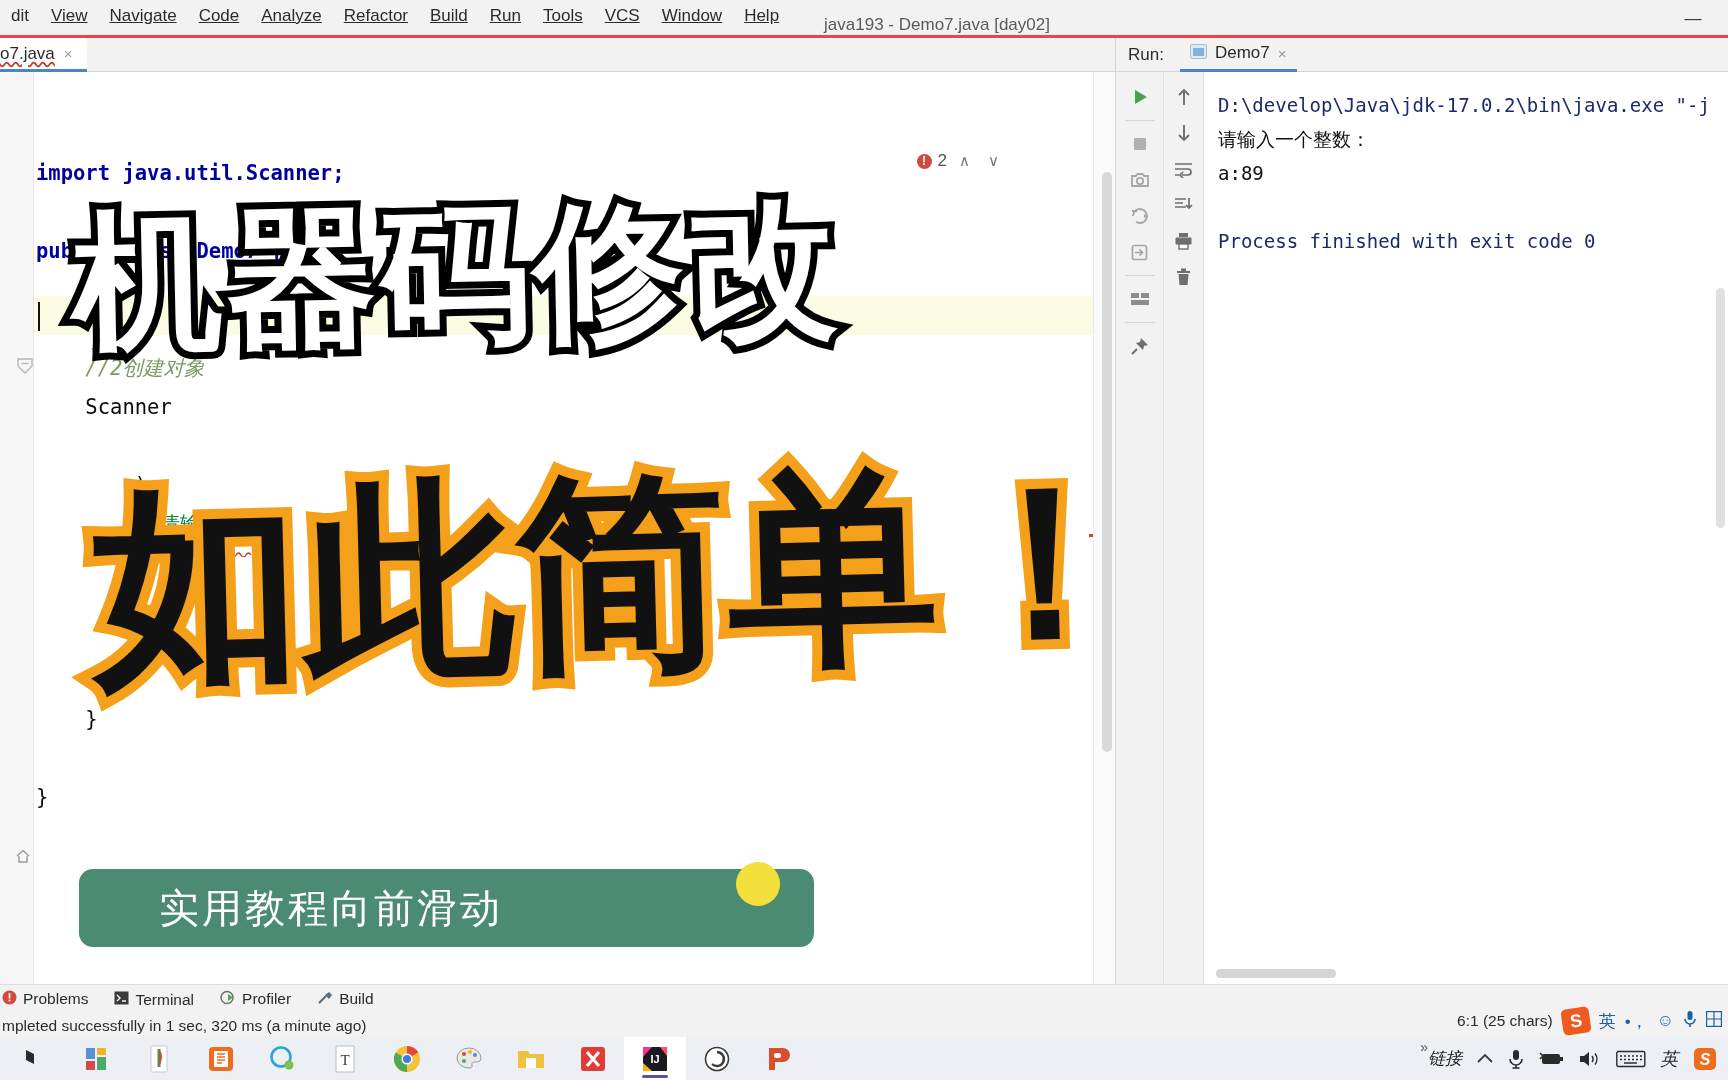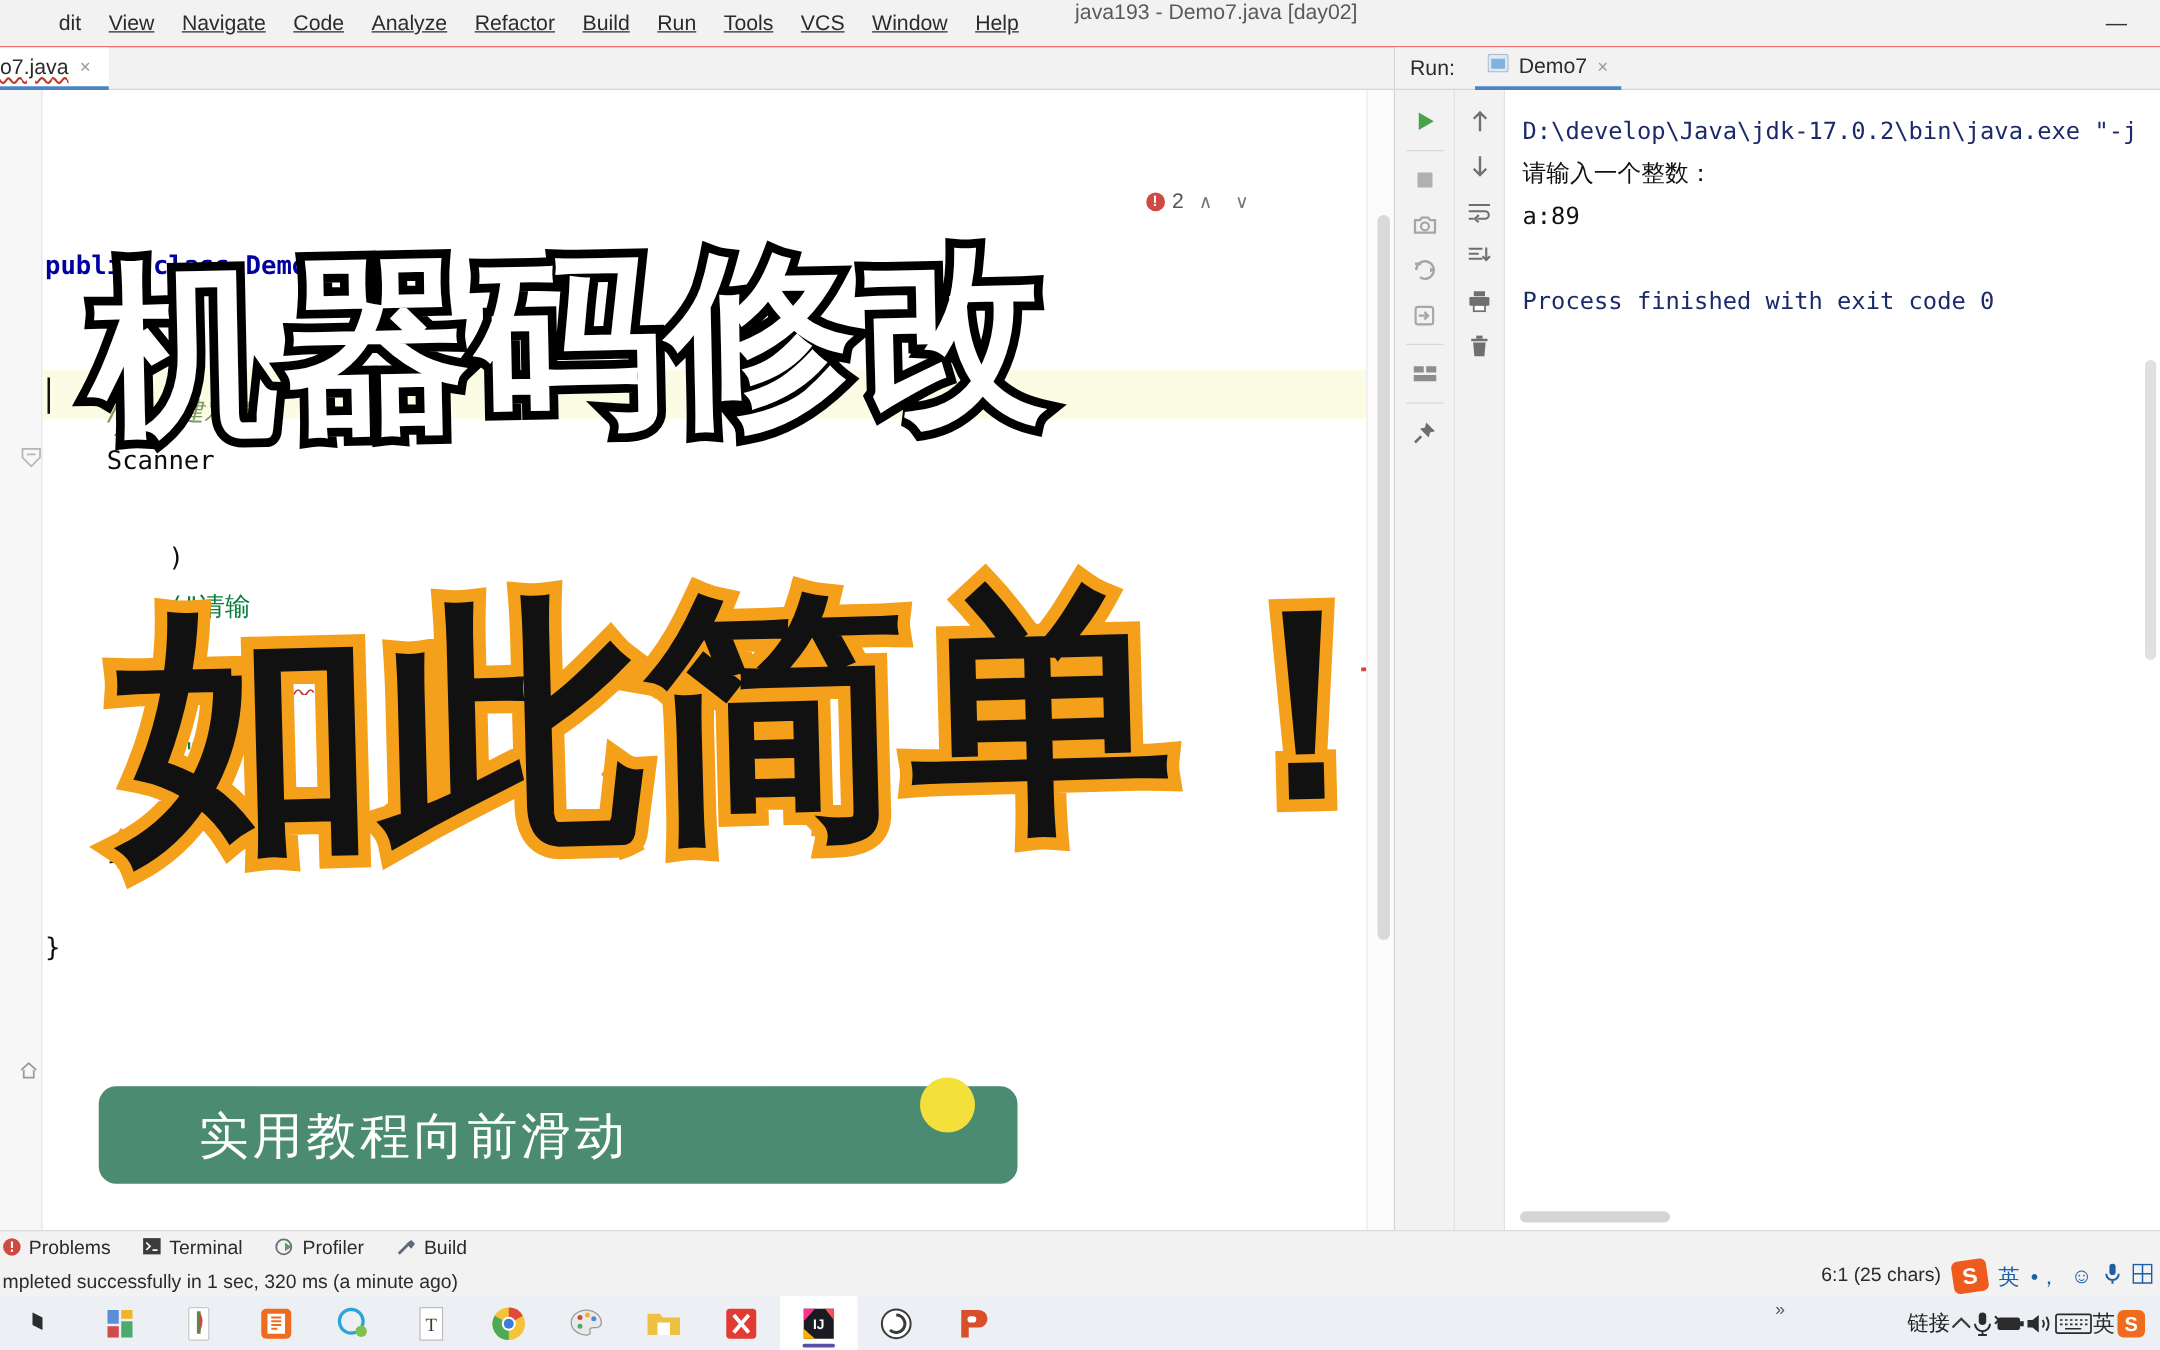--- a/index.html
+++ b/index.html
@@ -7,22 +7,22 @@
   body {
     font-family: "Liberation Sans", sans-serif;
     background:#f2f2f2;
     position:relative;
     -webkit-font-smoothing: antialiased;
   }
 
   
   #menubar{
     position:absolute; left:0; top:0; width:1728px; height:38px;
-    background:#f2f2f2; border-bottom:1px solid #ef4444;
-    display:flex; align-items:flex-start;padding-left:36px;
+    background:#f2f2f2; border-bottom:3px solid #ef4444;
+    display:flex; align-items:flex-end;
   }
   .menu-item{
     font-size:17px; color:#2b2b2b; padding:0 11px; line-height:38px;
     white-space:nowrap; cursor:default;
   }
   .menu-item .mn{ text-decoration:underline;margin-top:25px; }
   #win-title{
     font-size:17px; color:#5a5a5a; margin-left:34px; white-space:nowrap;
   }
   #win-min{
@@ -230,21 +230,21 @@
     width:62px; height:43px; display:flex; align-items:center;
     justify-content:center; position:relative;
   }
   .tbicon.active{ background:#ffffff; }
   .tbicon .ul{
     position:absolute; bottom:2px; left:18px; width:26px; height:3px;
     background:#5b4ea8; border-radius:2px;
   }
   #tb-right{
     position:absolute; right:0; top:0; height:43px;
-    display:flex; align-items:center; padding-right:10px;
+    display:flex; align-items:center; gap:14px; padding-right:10px;font-style:italic;
   }
   #tb-link{ font-size:17px; color:#222; }
   #tb-chev{ position:absolute; right:300px; top:2px; font-size:14px; color:#555; }
   .trayicon{ color:#333; display:flex; align-items:center; }
 </style>
 </head>
 <body>
 
 <div id="menubar">
   <div class="menu-item"><span>dit</span></div>
@@ -284,20 +284,21 @@
         <path d="M3 9 L9 3.5 L15 9 M5 9 v6 h8 v-6" fill="none" stroke="#9a9a9a" stroke-width="1.4"></path>
       </svg>
     </div>
   </div>
 
   <div id="caret-line"></div>
 
   <div id="code">
     <div class="cl"></div>
     <div class="cl"></div>
+    <div class="cl kw">import java.util.Scanner;</div>
     <div class="cl"></div>
     <div class="cl kw">public class Demo7 {</div>
     <div class="cl"></div>
     <div class="cl"></div>
     <div class="cl cmt">    //2创建对象</div>
     <div class="cl plain">    Scanner</div>
     <div class="cl"></div>
     <div class="cl plain">        )</div>
     <div class="cl str">        ("请输</div>
     <div class="cl plain">        ()</div>

